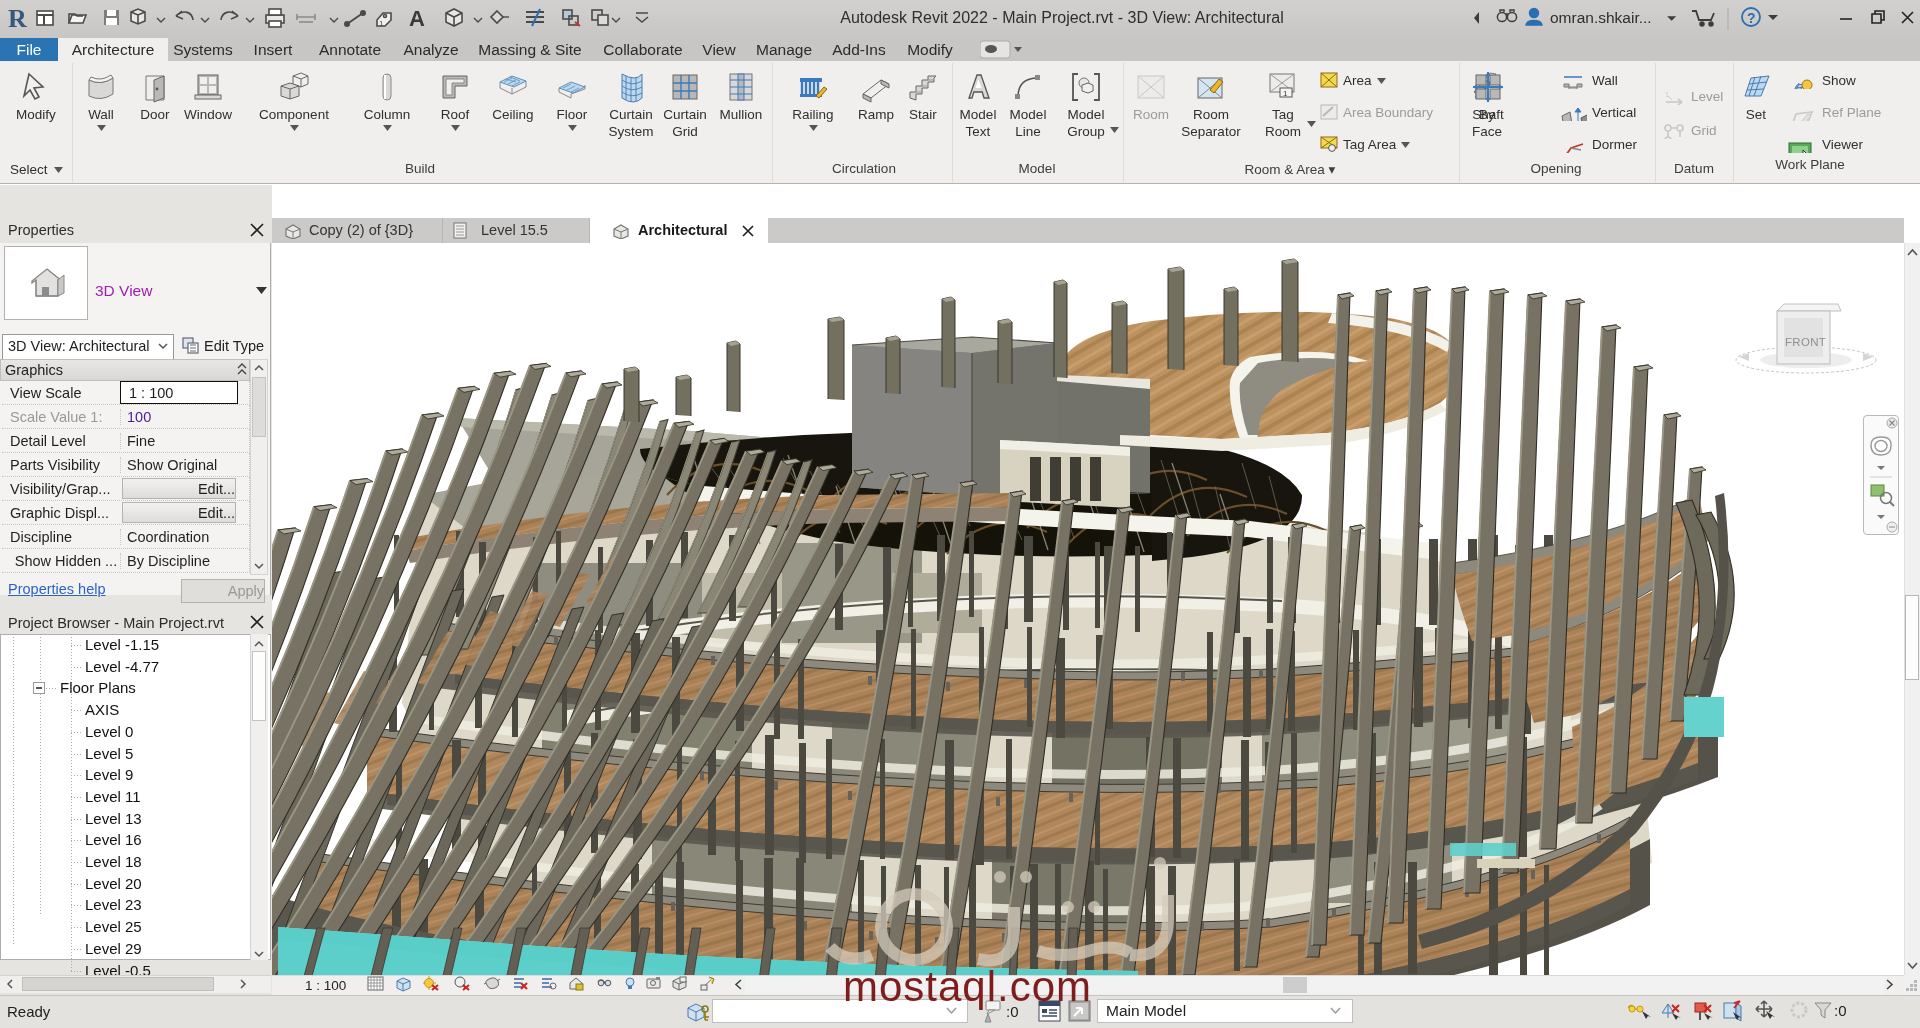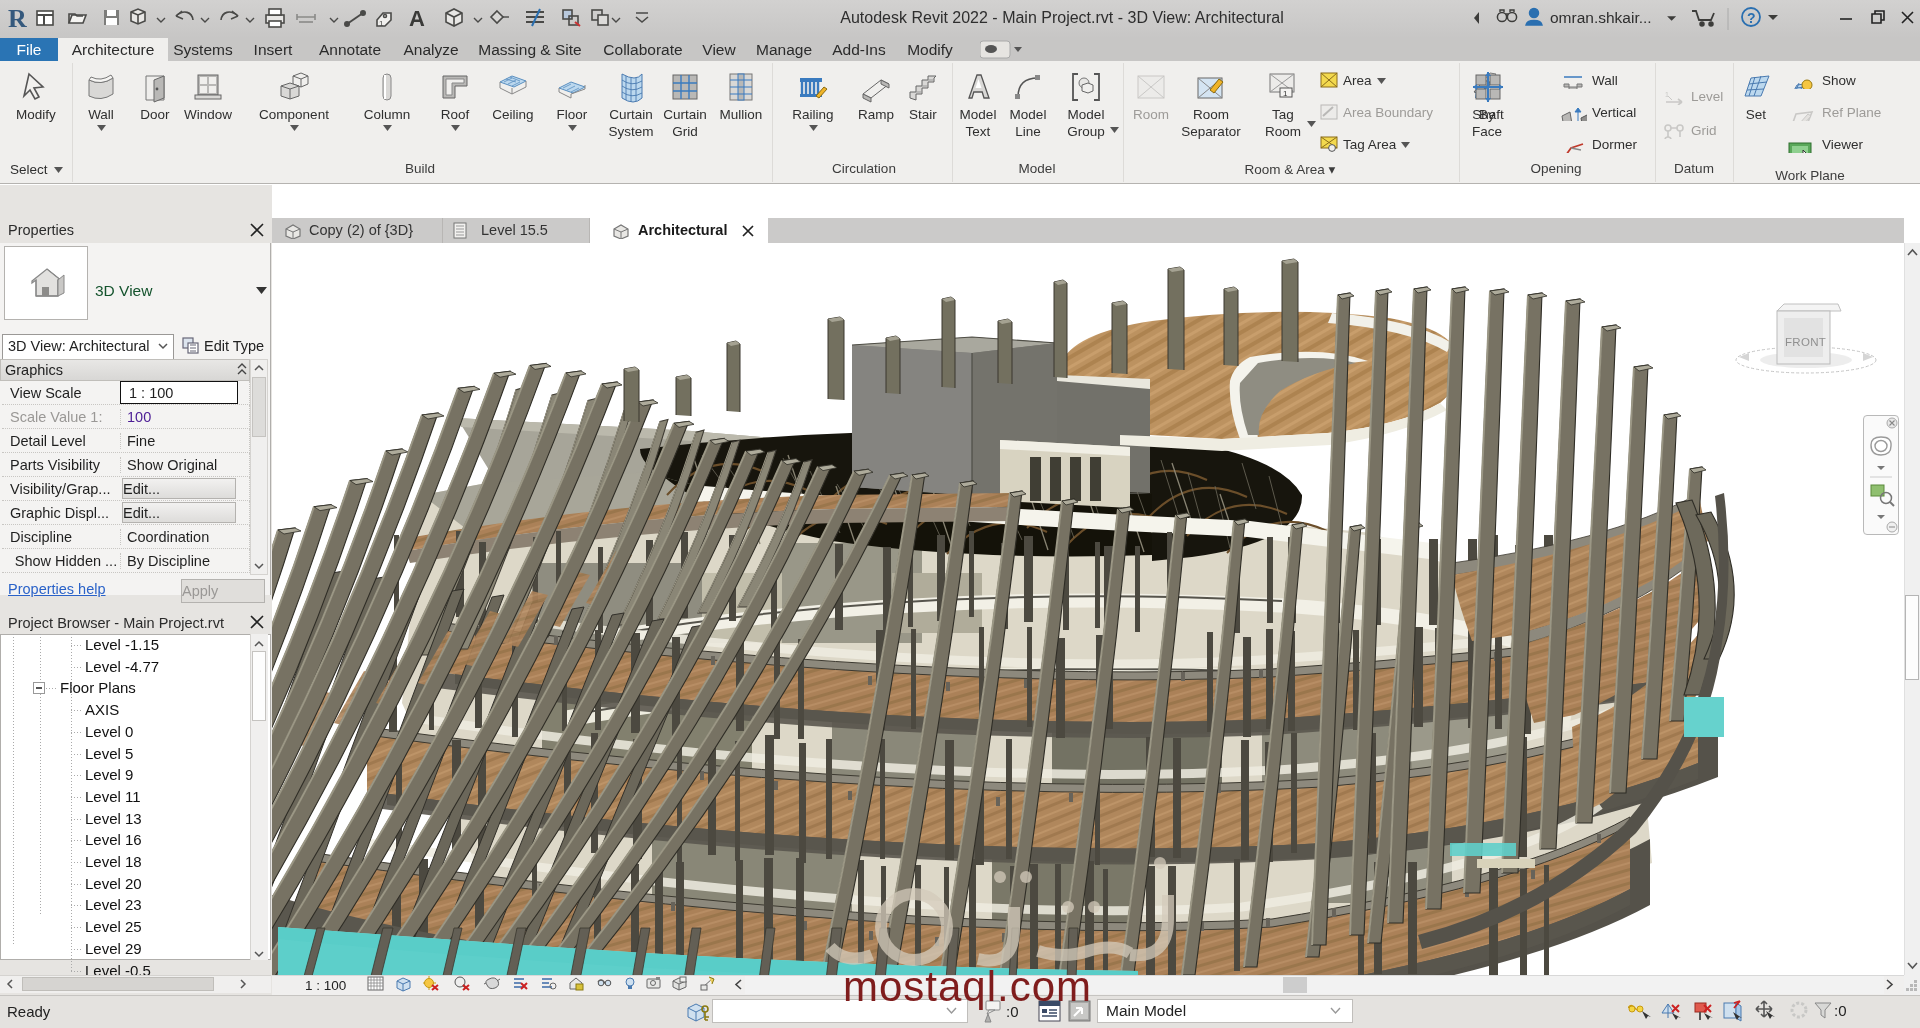--- a/index.html
+++ b/index.html
@@ -21,21 +21,21 @@
 .big .dar{margin-top:1px;}
 .glabel{position:absolute;top:158px;font-size:13.5px;color:#3c3c3c;text-align:center;}
 .smrow{position:absolute;height:17px;display:flex;align-items:center;font-size:13.5px;color:#2f2f2f;white-space:nowrap;}
 .gray{color:#9d9b98;}
 
 #leftcol{position:absolute;left:0;top:185px;width:272px;height:843px;background:#e6e4e1;}
 .ptit{position:absolute;font-size:14.5px;color:#2b2b2b;}
 .prow{position:absolute;left:2px;width:248px;height:24px;font-size:14.5px;color:#1f1f1f;}
 .prow .c1{position:absolute;left:8px;top:4px;width:108px;overflow:hidden;white-space:nowrap;}
 .prow .c2{position:absolute;left:120px;top:4px;}
-.pbtn{position:absolute;background:linear-gradient(#f2f1f0,#dddcda);border:1px solid #b4b2af;font-size:14.5px;color:#1f1f1f;text-align:left;}
+.pbtn{position:absolute;background:linear-gradient(#f2f1f0,#dddcda);border:1px solid #b4b2af;font-size:14.5px;color:#1f1f1f;text-align:right;}
 .tlbl{position:absolute;font-size:15px;color:#111;white-space:nowrap;}
 
 #vtabs{position:absolute;left:272px;top:218px;width:1632px;height:25px;background:#cbcac9;}
 .vtab{position:absolute;top:0;height:25px;font-size:14.5px;color:#333;}
 
 #canvas{position:absolute;left:272px;top:243px;width:1632px;height:732px;background:#ffffff;overflow:hidden;}
 
 #vcb{position:absolute;left:272px;top:975px;width:1632px;height:20px;background:#efeeed;}
 #statusbar{position:absolute;left:0;top:995px;width:1920px;height:33px;background:#e4e2df;border-top:1px solid #c6c4c1;font-size:15px;color:#222;}
 </style>
@@ -454,37 +454,37 @@
       </svg>Show</div>
     <div class="smrow gray" style="left:1785px;top:43px;"><svg width="32" height="17" style="margin-right:5px">
         <path d="M6 24l5-14 16-2-6 15z" fill="none" stroke="#c9c8c6" stroke-width="1.6"></path>
         <path d="M14 20l9-10 3 2-9 10z" fill="#e4e2df" stroke="#c9c8c6"></path>
       </svg>Ref  Plane</div>
     <div class="smrow" style="left:1785px;top:75px;"><svg width="32" height="17" style="margin-right:5px">
         <rect x="4" y="7" width="22" height="18" fill="#5aa85a" stroke="#2f6f2f"></rect>
         <rect x="7" y="10" width="16" height="12" fill="#8fd08f"></rect>
         <path d="M18 14l9 9-4 1-2 4-3-5z" fill="#fff" stroke="#333"></path>
       </svg>Viewer</div>
-    <div class="glabel" style="left:1760px;width:100px;top:107px;">Work Plane</div>
+    <div class="glabel" style="left:1760px;width:100px;top:96px;">Work Plane</div>
 </div>
 
 <div id="leftcol">
 <div class="ptit" style="left:8px;top:37px;">Properties</div>
     <svg class="abs" style="left:250px;top:38px" width="14" height="14" fill="none" stroke="#222" stroke-width="1.6">
       <path d="M1 1l12 12M13 1L1 13"></path>
     </svg>
     <div style="position:absolute;left:0;top:58px;width:271px;height:352px;background:#f4f3f2;border-right:1px solid #b0aeab;"></div>
     <div style="position:absolute;left:4px;top:61px;width:84px;height:74px;background:#fff;border:1px solid #b4b2af;"></div>
     <svg class="abs" style="left:22px;top:76px" width="50" height="46">
 <path d="M10 20L25 8l15 12v2l-4-3v16H14V19l-4 3z" fill="#e2e1df" stroke="#888" stroke-width="1.3"></path>
 <path d="M25 8l15 12M14 19v16h22V19" fill="none" stroke="#888"></path>
 <rect x="20" y="26" width="7" height="9" fill="#8d8c8a"></rect>
 <path d="M36 19l6-5v18l-6 3z" fill="#c9c8c6" stroke="#888"></path>
 </svg>
-    <div style="position:absolute;left:95px;top:97px;font-size:15.5px;color:#14532d;">3D View</div>
+    <div style="position:absolute;left:95px;top:97px;font-size:15.5px;color:#a21caf;">3D View</div>
     <svg class="abs" style="left:256px;top:102px" width="11" height="7">
       <path d="M0 0h11L5.5 7z" fill="#333"></path>
     </svg>
     <div style="position:absolute;left:2px;top:149px;width:172px;height:26px;background:#fff;border:1px solid #9a9896;"></div>
     <div style="position:absolute;left:8px;top:153px;font-size:14.5px;color:#222;">3D View: Architectural</div>
     <svg class="abs" style="left:158px;top:158px" width="10" height="7" fill="none" stroke="#555" stroke-width="1.5">
       <path d="M1 1l4 4 4-4"></path>
     </svg>
     <svg class="abs" style="left:182px;top:152px" width="18" height="18" fill="none" stroke="#667" stroke-width="1.2">
 <rect x="1" y="1" width="10" height="10" fill="#dce4ee"></rect>

